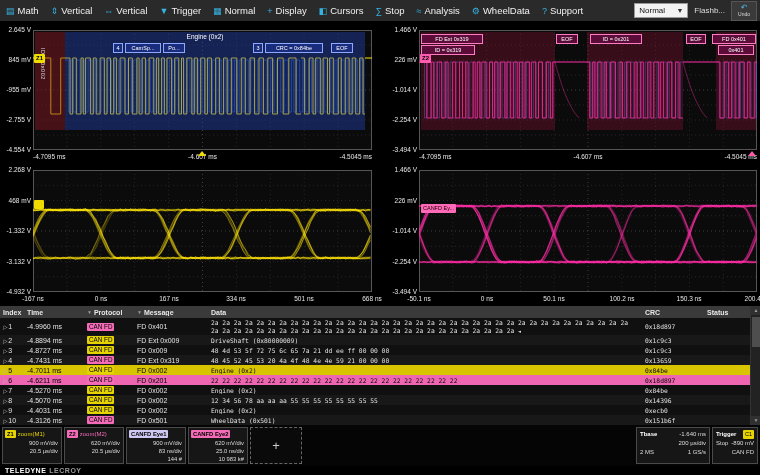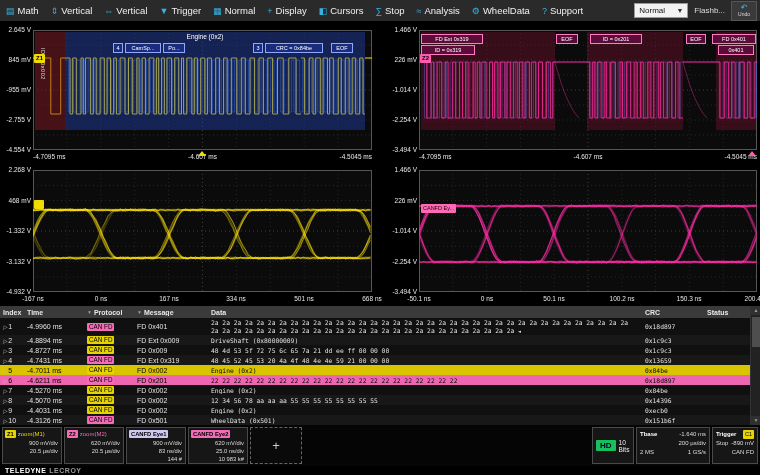--- a/index.html
+++ b/index.html
@@ -594,24 +594,20 @@
           <span class="dtag">CANFD Eye2</span>
         </div>
         <div class="dline">620 mV/div</div>
         <div class="dline">25.0 ns/div</div>
         <div class="dline">10 983 k#</div>
       </div>
     </div>
   <div class="addbox">
     <span>+</span>
   </div>
-  <div class="statbox" style="left:592px;width:42px;display:flex;align-items:center">
-    <span class="hdchip">HD</span>
-    <span class="hdbits">10 Bits</span>
-  </div>
   <div class="statbox" style="left:636px;width:74px">
     <div class="srow">
         <b>Tbase</b>
         <span>-1.640 ms</span>
       </div>
     <div class="srow" style="justify-content:flex-end">
         <span>200 µs/div</span>
       </div>
     <div class="srow">
         <span>2 MS</span>

